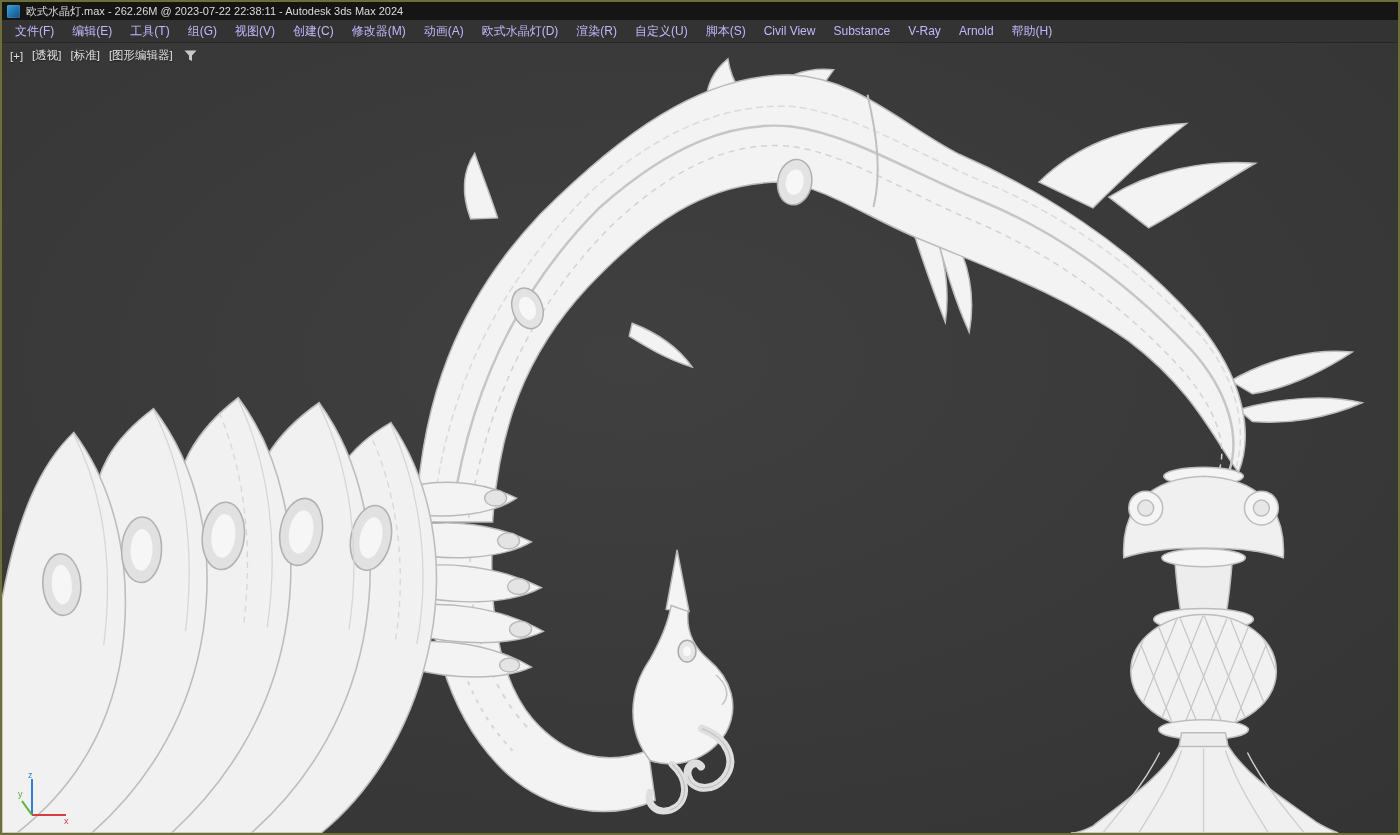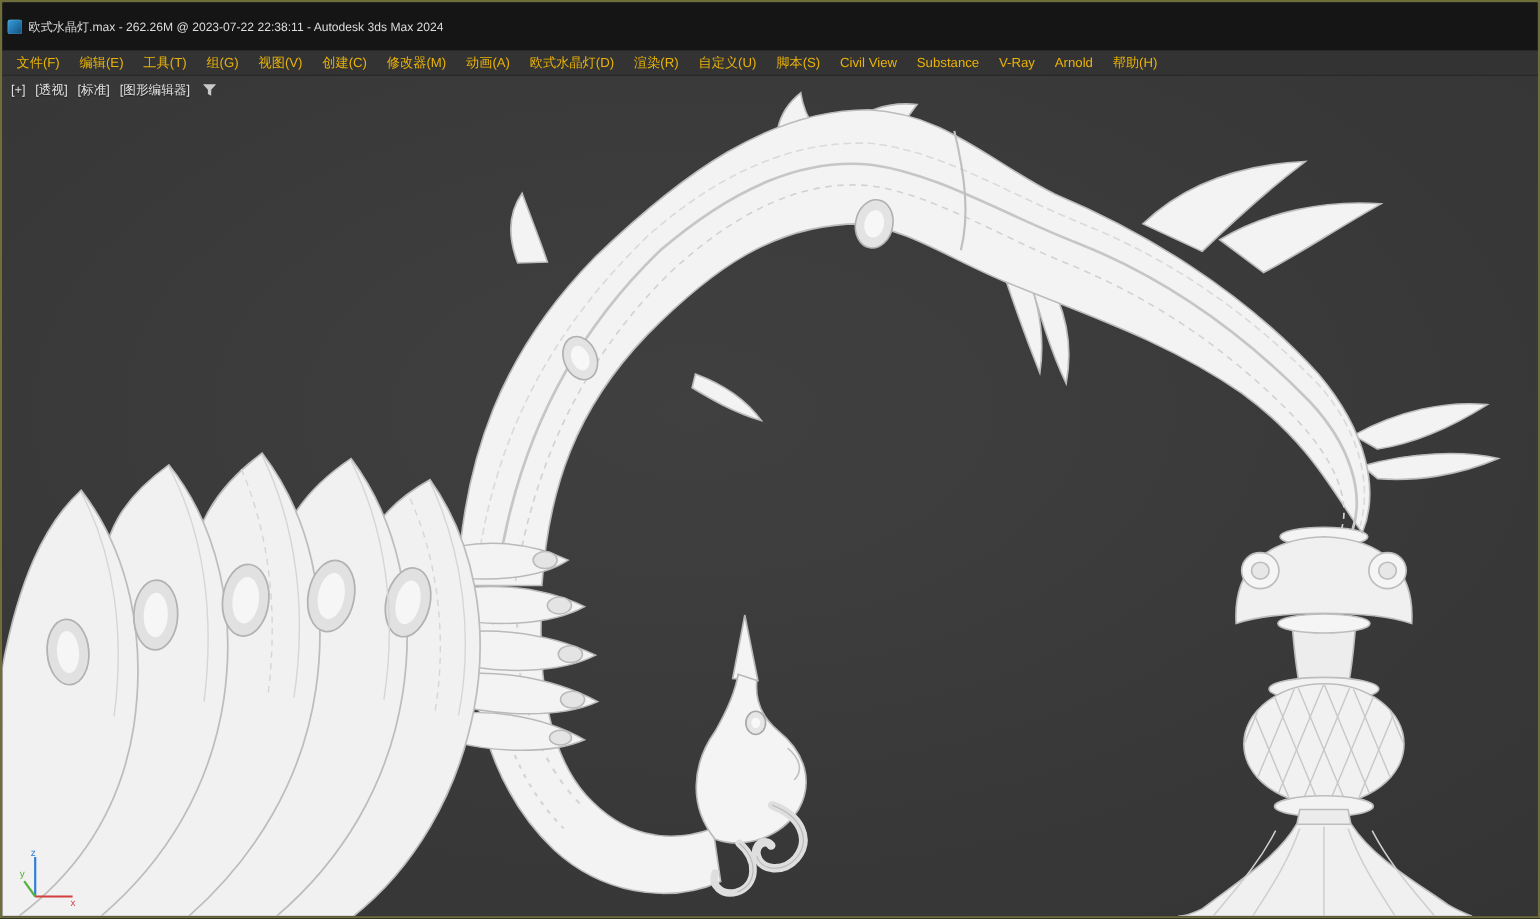--- a/index.html
+++ b/index.html
@@ -1,21 +1,21 @@
 <!DOCTYPE html>
 <html><head>
 <meta charset="utf-8">
 <style>
   html,body{margin:0;padding:0;background:#111;}
   body{width:1400px;height:835px;font-family:"Liberation Sans",sans-serif;-webkit-font-smoothing:antialiased;}
   .window{width:1400px;height:835px;box-sizing:border-box;border:2px solid #6e6e3a;display:flex;flex-direction:column;background:#393939;overflow:hidden;}
-  .titlebar{height:18px;flex:0 0 18px;background:#151515;display:flex;align-items:center;padding:13px 5px;gap:6px;color:#dcdcdc;font-size:11px;white-space:nowrap;}
+  .titlebar{height:18px;flex:0 0 18px;background:#151515;display:flex;align-items:center;padding:0 5px;gap:6px;color:#dcdcdc;font-size:11px;white-space:nowrap;}
   .app-icon{width:13px;height:13px;border-radius:2px;background:linear-gradient(135deg,#3aa0d8 0%,#1f6fa6 60%,#174f7a 100%);box-shadow:inset 0 0 1px #9fd8ff;flex:0 0 13px;}
   .title-text{overflow:hidden;text-overflow:ellipsis;}
-  .menubar{height:22px;flex:0 0 22px;background:#333333;border-bottom:1px solid #272727;display:flex;align-items:center;padding:0 4px;font-size:12px;color:#eab308;white-space:nowrap;}
+  .menubar{height:22px;flex:0 0 22px;background:#333333;border-bottom:1px solid #272727;display:flex;align-items:center;padding:0 4px;font-size:12px;color:#c4b5fd;white-space:nowrap;}
   .menu-item{padding:2px 9px;cursor:default;border-radius:2px;}
   .viewport{position:relative;flex:1 1 auto;background:#393939;overflow:hidden;}
   .model-svg{position:absolute;left:0;top:0;width:100%;height:100%;display:block;}
   .vp-labels{position:absolute;top:5px;left:8px;display:flex;align-items:center;gap:9px;font-size:11.5px;color:#e3e3e3;z-index:2;text-shadow:0 1px 1px rgba(0,0,0,.55);}
   .vp-label{cursor:default;}
   .vp-filter{display:flex;align-items:center;margin-left:2px;}
   .axis-gizmo{position:absolute;left:16px;bottom:8px;z-index:2;}
   .axis-gizmo text{font-family:"Liberation Sans",sans-serif;font-size:9px;}
 </style>
 </head>

